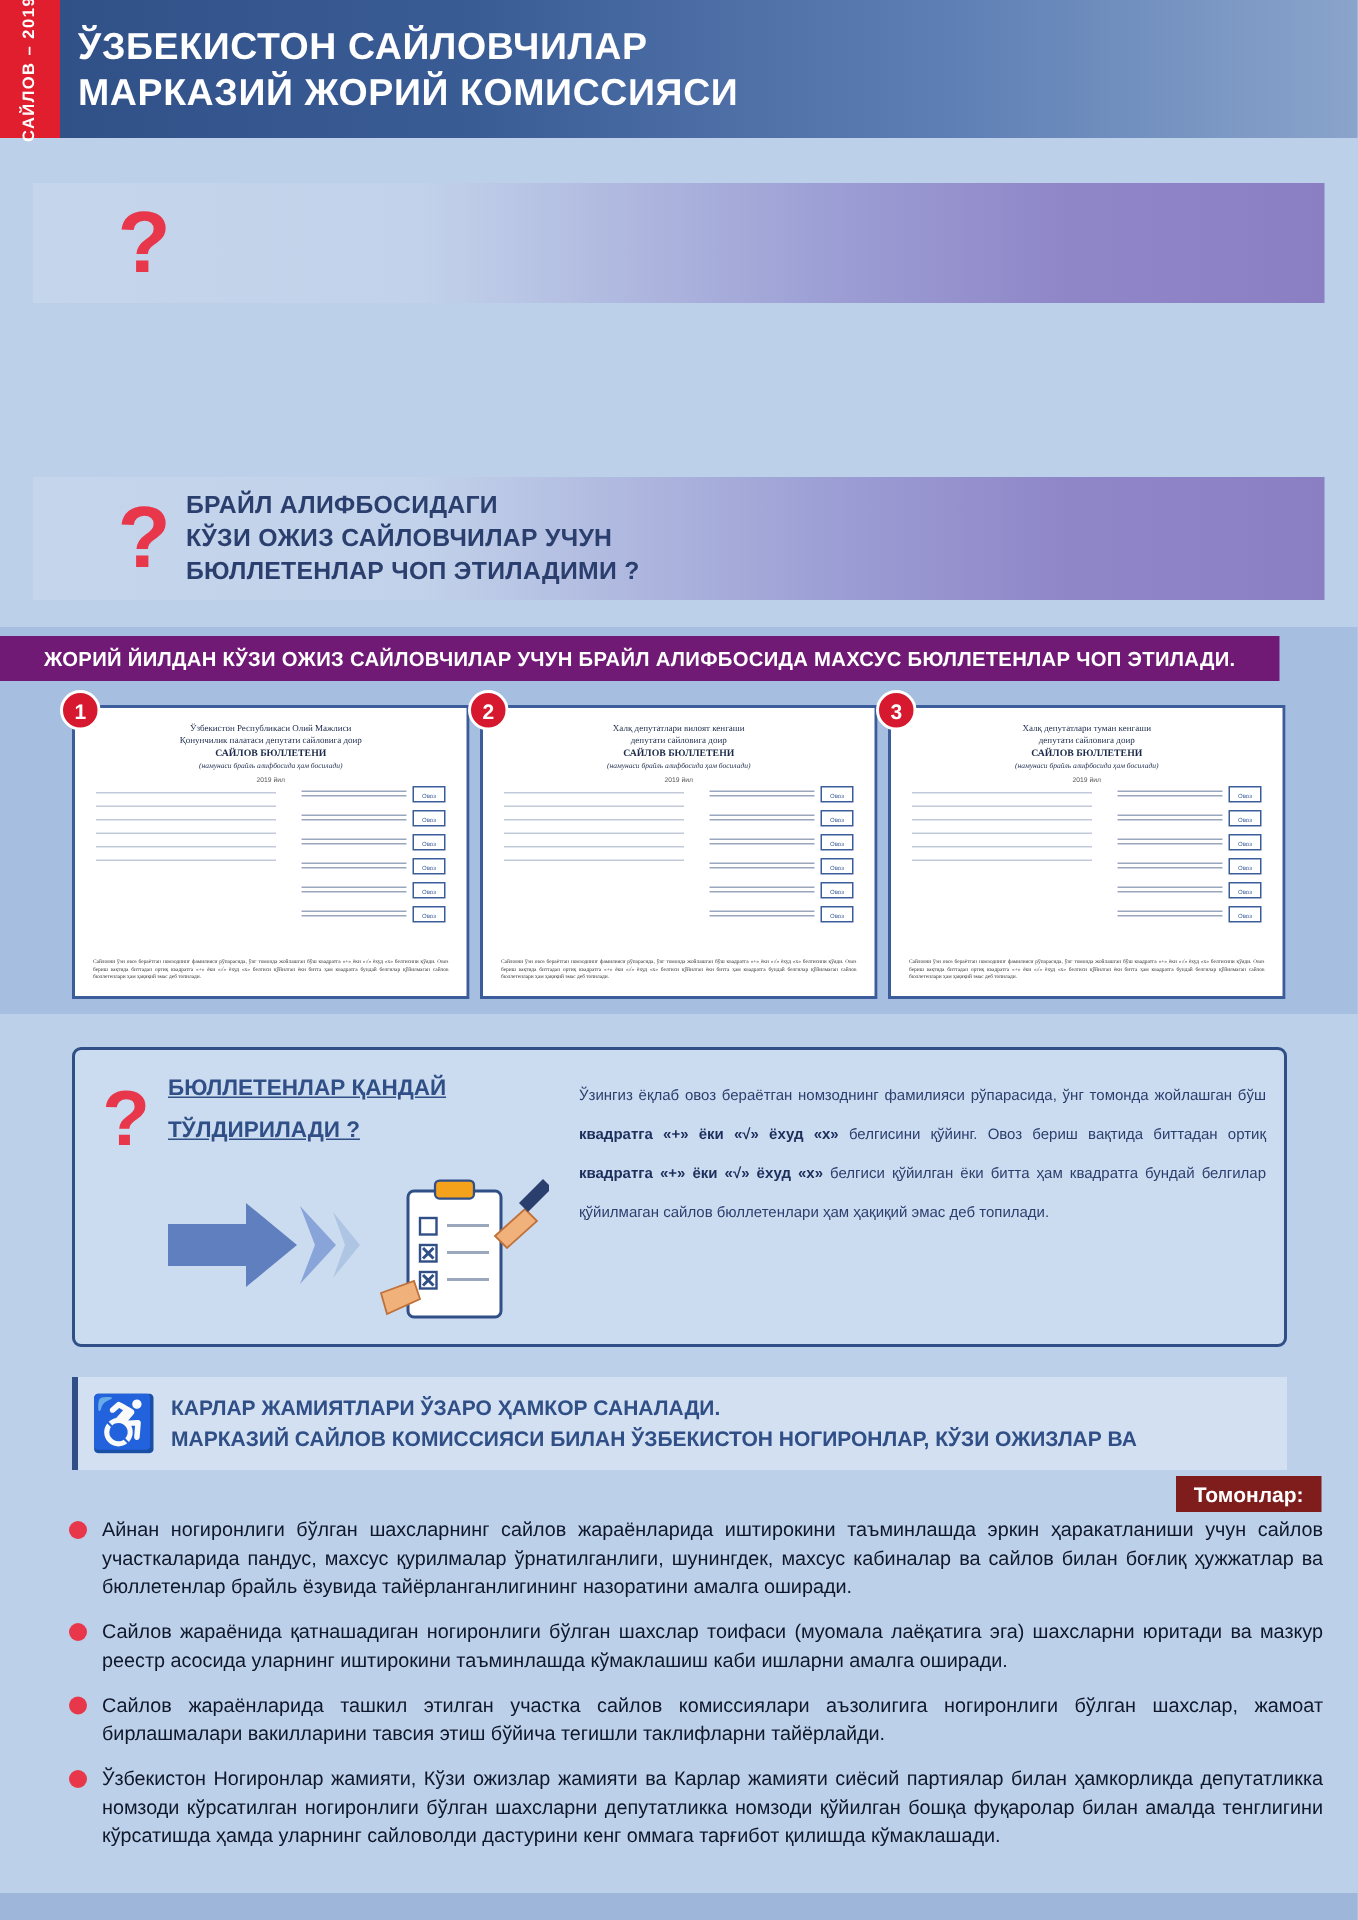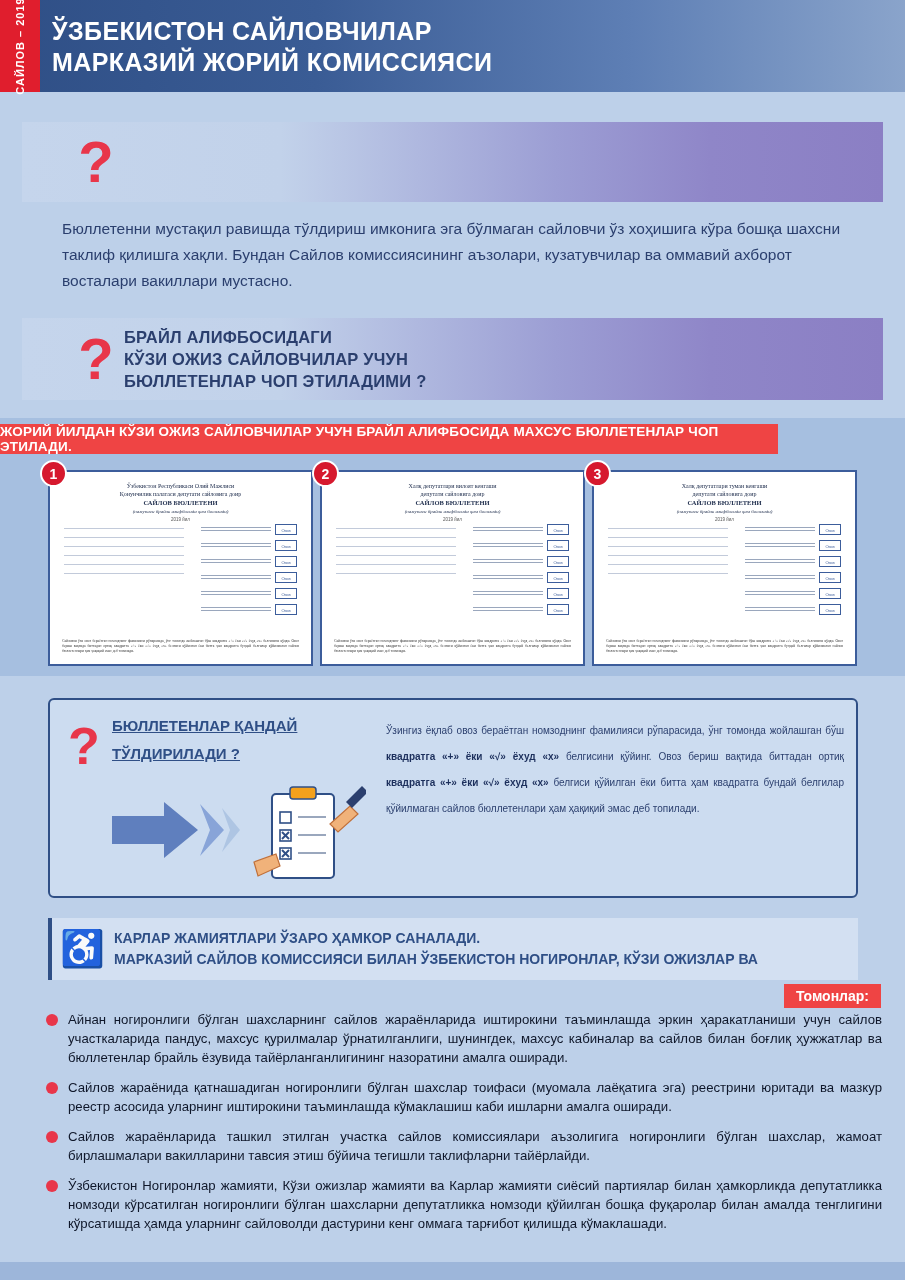--- a/index.html
+++ b/index.html
@@ -53,22 +53,22 @@
     color: #2b3f6e; font-size: 15.5px; line-height: 26px;
   }
   #para1 { top: 216px; }
 
   
   .braille-band {
     position: absolute; left: 0; top: 418px; width: 905px; height: 258px;
     background: #a6bfe0;
   }
   .braille-title {
-    position: absolute; left: 0; top: 424px; width: 778px; height: 30px;
-    background: #ef4444; color: #fff; font-size: 13.5px; font-weight: bold;
+    position: absolute; left: 0; top: 424px; width: 853px; height: 30px;
+    background: #701a75; color: #fff; font-size: 13.5px; font-weight: bold;
     display: flex; align-items: center; justify-content: center; letter-spacing: .2px;
   }
   .ballots { position: absolute; left: 0; top: 470px; width: 905px; height: 200px; }
   .ballot-card {
     position: absolute; top: 0; width: 265px; height: 196px;
     background: #ffffff; border: 2px solid #3c5d9b; padding: 10px 12px;
   }
   #ballot1 { left: 48px; }
   #ballot2 { left: 320px; }
   #ballot3 { left: 592px; }
@@ -125,21 +125,21 @@
   .dis-band {
     position: absolute; left: 48px; top: 918px; width: 810px; height: 62px;
     background: #d3e0f2; border-left: 4px solid #2f4f86;
     display: flex; align-items: center;
   }
   .wheel-icon { width: 62px; text-align: center; color: #2f4f86; font-size: 36px; flex: none; }
   .dis-text { color: #2f4f86; font-size: 14px; font-weight: bold; line-height: 21px; }
 
   .tomonlar {
     position: absolute; right: 24px; top: 984px;
-    background: #ef4444; color: #fff; font-size: 14px; font-weight: bold;
+    background: #7f1d1d; color: #fff; font-size: 14px; font-weight: bold;
     padding: 4px 12px;
   }
 
   
   .bullets { position: absolute; left: 42px; top: 1010px; width: 840px; }
   .bullet { position: relative; padding-left: 26px; margin-bottom: 11px; }
   .bullet .dot {
     position: absolute; left: 4px; top: 4px; width: 12px; height: 12px;
     border-radius: 50%; background: #e8364a;
   }
@@ -164,21 +164,20 @@
     <div class="header-title">
       <div>ЎЗБЕКИСТОН САЙЛОВЧИЛАР</div>
       <div>МАРКАЗИЙ ЖОРИЙ КОМИССИЯСИ</div>
     </div>
   </div>
 
   <div class="qblock" id="qblock1">
     <div class="qmark">?</div>
   </div>
 
-  <div class="paragraph" id="para1">Бюллетенни мустақил равишда тўлдириш имконига эга бўлмаган сайловчи ўз хоҳишига кўра бошқа шахсни таклиф қилишга хақли. Бундан Сайлов комиссиясининг аъзолари, кузатувчилар ва оммавий ахборот восталари вакиллари мустасно.</div>
 
   <div class="qblock" id="qblock2">
     <div class="qmark">?</div>
     <div class="qtext">
       <div>БРАЙЛ АЛИФБОСИДАГИ</div>
       <div>КЎЗИ ОЖИЗ САЙЛОВЧИЛАР УЧУН</div>
       <div>БЮЛЛЕТЕНЛАР ЧОП ЭТИЛАДИМИ ?</div>
     </div>
   </div>
 
@@ -433,21 +432,21 @@
 
   <div class="tomonlar">Томонлар:</div>
 
   <div class="bullets">
     <div class="bullet">
       <span class="dot"></span>
       <div class="btxt">Айнан ногиронлиги бўлган шахсларнинг сайлов жараёнларида иштирокини таъминлашда эркин ҳаракатланиши учун сайлов участкаларида пандус, махсус қурилмалар ўрнатилганлиги, шунингдек, махсус кабиналар ва сайлов билан боғлиқ ҳужжатлар ва бюллетенлар брайль ёзувида тайёрланганлигининг назоратини амалга оширади.</div>
     </div>
     <div class="bullet">
       <span class="dot"></span>
-      <div class="btxt">Сайлов жараёнида қатнашадиган ногиронлиги бўлган шахслар тоифаси (муомала лаёқатига эга) реестрини юритади ва мазкур реестр асосида уларнинг иштирокини таъминлашда кўмаклашиш каби ишларни амалга оширади.</div>
+      <div class="btxt">Сайлов жараёнида қатнашадиган ногиронлиги бўлган шахслар тоифаси (муомала лаёқатига эга) шахсларни юритади ва мазкур реестр асосида уларнинг иштирокини таъминлашда кўмаклашиш каби ишларни амалга оширади.</div>
     </div>
     <div class="bullet">
       <span class="dot"></span>
       <div class="btxt">Сайлов жараёнларида ташкил этилган участка сайлов комиссиялари аъзолигига ногиронлиги бўлган шахслар, жамоат бирлашмалари вакилларини  тавсия этиш бўйича тегишли таклифларни тайёрлайди.</div>
     </div>
     <div class="bullet">
       <span class="dot"></span>
       <div class="btxt">Ўзбекистон Ногиронлар жамияти, Кўзи ожизлар жамияти ва Карлар жамияти сиёсий партиялар билан ҳамкорликда депутатликка номзоди кўрсатилган ногиронлиги бўлган шахсларни депутатликка номзоди қўйилган бошқа фуқаролар билан амалда тенглигини кўрсатишда ҳамда уларнинг сайловолди дастурини кенг оммага тарғибот қилишда кўмаклашади.</div>
     </div>
   </div>

